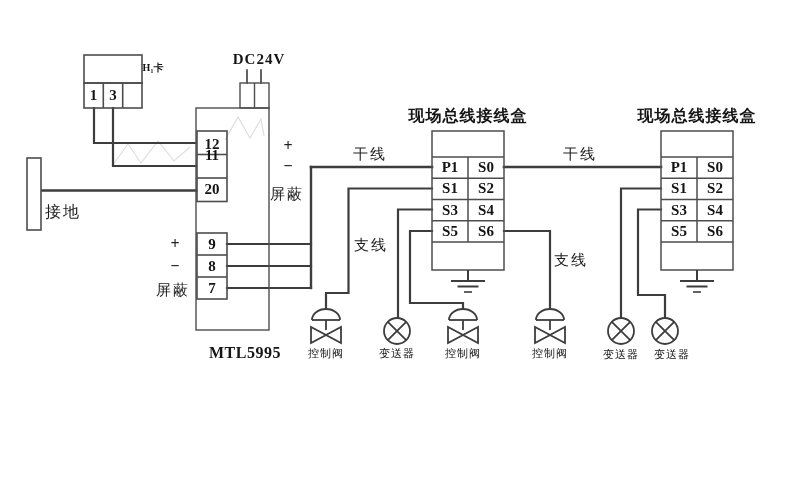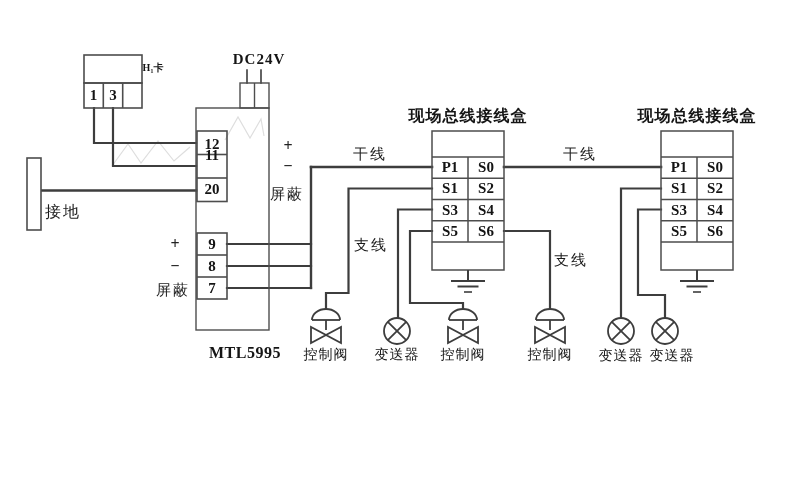--- a/index.html
+++ b/index.html
@@ -6,21 +6,21 @@
   #stage{
     position:relative;width:800px;height:444px;background:#ffffff;overflow:hidden;
     font-family:"Liberation Serif","DejaVu Serif",serif;color:#1b1b1b;
   }
   #stage svg{position:absolute;left:0;top:0;}
   .lbl{position:absolute;font-size:15px;line-height:1.1;white-space:nowrap;color:#1b1b1b;}
   .cjk{letter-spacing:2px;}
   .cell{position:absolute;text-align:center;font-weight:600;font-size:15px;color:#141414;}
   .ann{position:absolute;font-size:16px;font-weight:600;text-align:center;color:#222;}
   .boxtitle{position:absolute;text-align:center;font-size:16px;font-weight:600;letter-spacing:1px;color:#151515;}
-  .devlbl{position:absolute;text-align:center;font-size:14px;letter-spacing:1px;color:#151515;}
+  .devlbl{position:absolute;text-align:center;font-size:11px;letter-spacing:1px;color:#151515;}
   .caption{position:absolute;font-size:24px;letter-spacing:2px;text-align:center;color:#1a1a1a;}
   .model{position:absolute;text-align:center;font-size:16px;font-weight:600;letter-spacing:.5px;color:#151515;}
   .power{position:absolute;text-align:center;font-size:15px;font-weight:700;letter-spacing:1px;color:#151515;}
   .h1title{position:absolute;text-align:center;font-size:10px;font-weight:700;color:#151515;margin-left:40px;}
 </style>
 </head>
 <body>
 
 <div id="stage">
 

